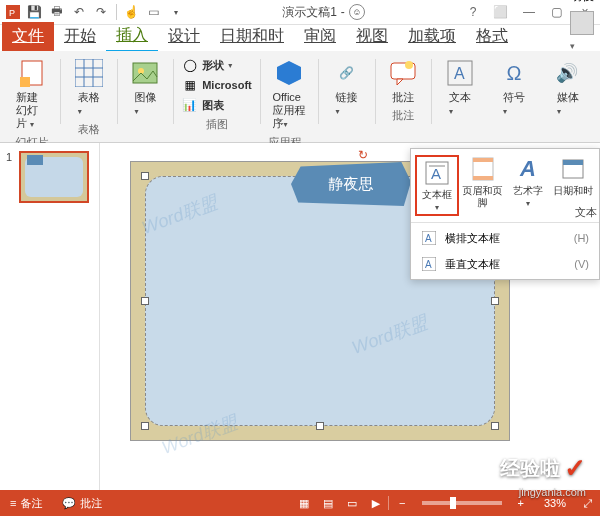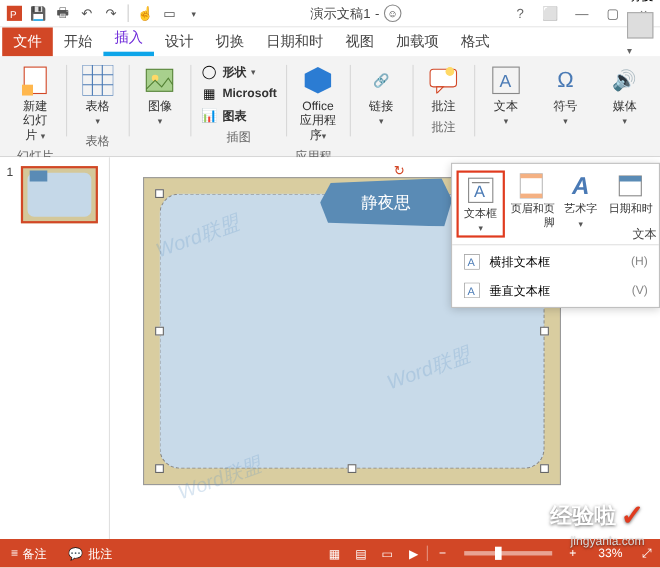--- a/index.html
+++ b/index.html
@@ -8,34 +8,34 @@
 .titlebar { height: 25px; background: #fff; display: flex; align-items: center; padding: 0 4px; border-bottom: 1px solid #e0e0e0; }
 .qat { display: flex; gap: 4px; align-items: center; }
 .qat-btn { width: 18px; height: 18px; display: flex; align-items: center; justify-content: center; color: #555; cursor: pointer; }
 .qat-sep { width: 1px; height: 16px; background: #ccc; margin: 0 2px; }
 .title-text { flex: 1; text-align: center; color: #444; font-size: 12px; display: flex; align-items: center; justify-content: center; gap: 4px; }
 .smiley { width: 16px; height: 16px; background: #fff; border: 1px solid #888; border-radius: 50%; display: inline-flex; align-items: center; justify-content: center; font-size: 9px; }
 .win-controls { display: flex; gap: 6px; align-items: center; color: #666; }
 .win-btn { width: 22px; height: 18px; display: flex; align-items: center; justify-content: center; cursor: pointer; }
 
 .ribbon-tabs { height: 26px; display: flex; align-items: flex-end; background: #fff; padding-left: 2px; }
-.tab { padding: 4px 10px; font-size: 13px; color: #444; cursor: pointer; }
+.tab { padding: 4px 10px; font-size: 16px; color: #444; cursor: pointer; text-decoration: underline; }
 .tab.file { background: #d24726; color: #fff; }
-.tab.active { color: #6d28d9; border-bottom: 4px solid #0ea5e9; }
+.tab.active { color: #4d7c0f; border-bottom: 1px solid #0ea5e9; }
 .user-area { margin-left: auto; display: flex; align-items: flex-start; gap: 6px; padding-right: 6px; flex-direction: column; }
 .avatar { width: 24px; height: 24px; background: #ddd; border: 1px solid #aaa; }
 .caret { font-size: 9px; color: #666; }
 
 .ribbon { height: 92px; background: #f3f3f3; border-bottom: 1px solid #d0d0d0; display: flex; padding: 4px 6px 2px; gap: 2px; }
 .group { display: flex; flex-direction: column; align-items: center; padding: 0 6px; position: relative; }
 .group-sep { width: 1px; background: #d8d8d8; margin: 4px 0 16px; }
 .group-label { font-size: 11px; color: #666; margin-top: 2px; }
 .big-btn { display: flex; flex-direction: column; align-items: center; gap: 2px; cursor: pointer; padding: 2px 4px; }
 .big-icon { width: 32px; height: 32px; display: flex; align-items: center; justify-content: center; }
-.btn-label { font-size: 11px; color: #333; line-height: 13px; text-align: center; }
+.btn-label { font-size: 11px; color: #333; line-height: 13px; }
 .mini-row { display: flex; align-items: center; gap: 4px; margin: 2px 0; cursor: pointer; }
 .mini-icon { width: 16px; height: 16px; display: flex; align-items: center; justify-content: center; }
 .mini-label { font-size: 11px; color: #333; font-weight: bold; }
 .drop-arrow { font-size: 8px; color: #555; }
 
 .workspace { position: absolute; top: 143px; bottom: 26px; left: 0; right: 0; display: flex; background: #fff; }
 .thumb-panel { width: 100px; background: #fff; border-right: 1px solid #e0e0e0; padding: 8px 6px; }
 .thumb-num { font-size: 11px; color: #444; display: inline-block; vertical-align: top; margin-right: 4px; }
 .thumb { display: inline-block; width: 70px; height: 52px; border: 2px solid #d24726; background: #d4c89a; position: relative; }
 .thumb-inner { position: absolute; inset: 4px; background: #c5d8e8; border-radius: 6px; }
@@ -52,21 +52,21 @@
 .h-ml { top: 50%; left: 10px; margin-top: -4px; }
 .h-mr { top: 50%; right: 10px; margin-top: -4px; }
 .rotate { position: absolute; top: -14px; left: 50%; width: 14px; height: 14px; margin-left: 38px; color: #d24726; font-size: 12px; }
 .flag-shape { position: absolute; top: 0px; left: 160px; width: 120px; height: 44px; background: #5a8bb5; color: #fff; display: flex; align-items: center; justify-content: center; font-size: 15px; clip-path: polygon(8% 10%, 92% 0%, 100% 45%, 94% 100%, 6% 92%, 0% 50%); }
 
 .popout { position: absolute; right: 0px; top: 148px; width: 190px; background: #fff; border: 1px solid #c0c0c0; box-shadow: 0 2px 8px rgba(0,0,0,0.2); }
 .popout-row1 { display: flex; padding: 6px 4px; gap: 2px; border-bottom: 1px solid #e0e0e0; }
 .pop-btn { display: flex; flex-direction: column; align-items: center; width: 46px; cursor: pointer; gap: 2px; }
 .pop-btn.hl { border: 2px solid #e03b1f; padding: 2px; }
 .pop-icon { width: 30px; height: 28px; display: flex; align-items: center; justify-content: center; }
-.pop-label { font-size: 10px; color: #333; text-align: right; line-height: 12px; }
+.pop-label { font-size: 10px; color: #333; text-align: center; line-height: 12px; }
 .popout-menu { padding: 2px 0; }
 .menu-item { display: flex; align-items: center; gap: 8px; padding: 5px 10px; cursor: pointer; font-size: 11px; }
 .menu-icon { width: 16px; height: 16px; display: flex; align-items: center; justify-content: center; }
 .menu-short { color: #888; margin-left: auto; }
 .side-label { position: absolute; right: 2px; top: 56px; font-size: 11px; color: #444; writing-mode: horizontal-tb; }
 
 .statusbar { position: absolute; bottom: 0; left: 0; right: 0; height: 26px; background: #d24726; color: #fff; display: flex; align-items: center; font-size: 11px; }
 .sb-item { padding: 0 10px; display: flex; align-items: center; gap: 4px; cursor: pointer; }
 .sb-sep { width: 1px; height: 14px; background: rgba(255,255,255,0.4); }
 .sb-right { margin-left: auto; display: flex; align-items: center; }
@@ -114,22 +114,22 @@
     <span class="win-btn">▢</span>
     <span class="win-btn">×</span>
   </div>
 </div>
 
 <div class="ribbon-tabs">
   <div class="tab file">文件</div>
   <div class="tab">开始</div>
   <div class="tab active">插入</div>
   <div class="tab">设计</div>
-  <div class="tab">切换</div>
   <div class="tab">日期和时</div>
+  <div class="tab">审阅</div>
   <div class="tab">视图</div>
   <div class="tab">加载项</div>
   <div class="tab">格式</div>
   <div class="user-area">
     <span>胡俊</span>
     <div class="avatar"></div>
     <span class="caret">▾</span>
   </div>
 </div>
 

